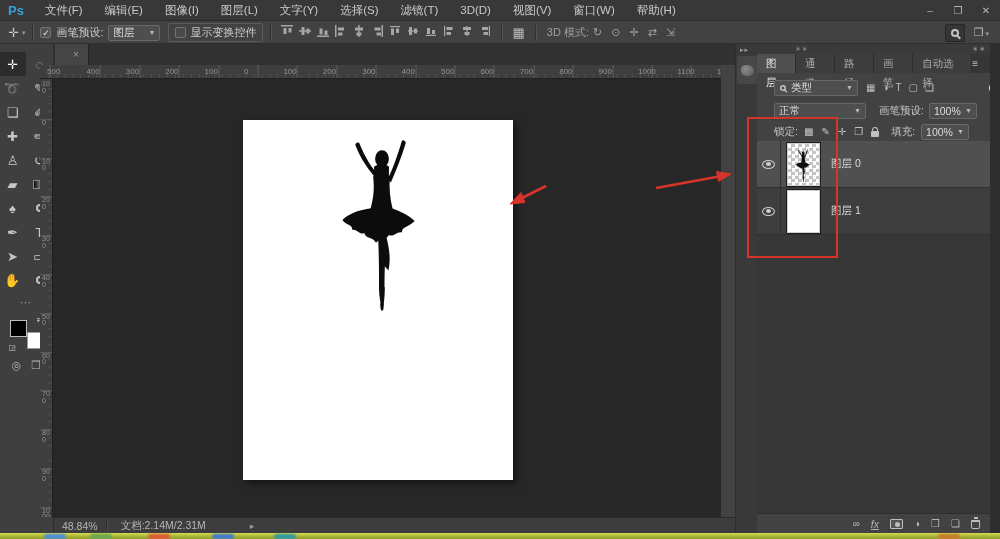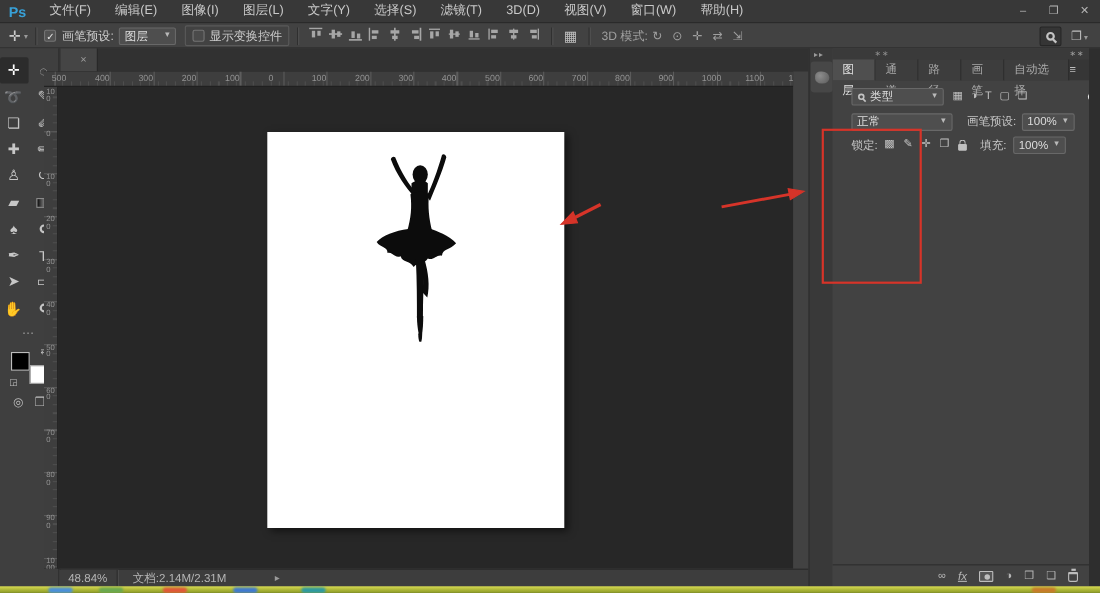--- a/index.html
+++ b/index.html
@@ -423,20 +423,40 @@
           <span style="font-size: 10px; color: rgb(192, 192, 192);">❐</span>
           <span class="icon-lock"></span>
         </span>
       <span style="margin-left:6px;">填充:</span>
       <span class="combo" style="width:48px;">
         <span>100%</span>
           <span class="chev">▼</span>
       </span>
     </div>
 
+    <div class="layers-list" id="layers-list">
+        <div class="layer-row selected">
+          <div class="eye-cell">
+            <span class="eye"></span>
+          </div>
+          <div class="thumb checker">
+            <svg viewBox="0 0 110 190" style="position:absolute;left:5px;top:4px;width:21px;height:36px">
+              <use href="#dancer"></use>
+            </svg>
+          </div>
+          <span class="layer-name">图层 0</span>
+        </div>
+        <div class="layer-row">
+          <div class="eye-cell">
+            <span class="eye"></span>
+          </div>
+          <div class="thumb"></div>
+          <span class="layer-name">图层 1</span>
+        </div>
+      </div>
 
     <div class="panel-bottom" id="panel-bottom">
         <span class="pb-icon">∞</span>
         <span class="pb-icon fx">fx</span>
         <span class="icon-mask"></span>
         <span class="pb-icon">◑</span>
         <span class="pb-icon">❒</span>
         <span class="pb-icon">❏</span>
         <span class="icon-trash"></span>
       </div>

